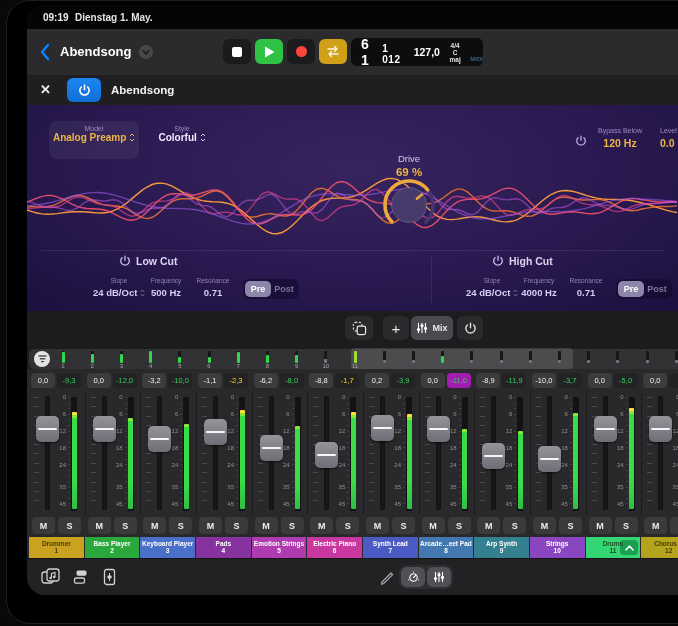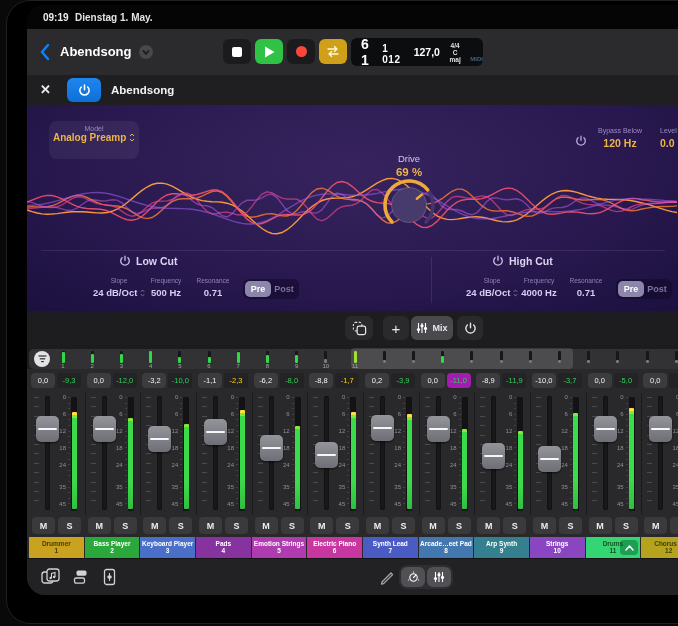--- a/index.html
+++ b/index.html
@@ -134,20 +134,30 @@
       <div class="abs selbox" style="left:22px;top:16px;width:90px;height:38px;">
         <div class="plabel" style="margin-top:4px;">Model</div>
         <div class="pvalue gold" style="font-size:10px;">
           <span>Analog Preamp</span>
           <svg width="6" height="9" viewBox="0 0 6 9" style="display:inline-block;vertical-align:-1px;">
               <polyline points="1,3 3,1 5,3" fill="none" stroke="#ecb546" stroke-width="1"></polyline>
               <polyline points="1,6 3,8 5,6" fill="none" stroke="#ecb546" stroke-width="1"></polyline>
             </svg>
         </div>
       </div>
+      <div class="abs" style="left:118px;top:16px;width:74px;height:38px;">
+        <div class="plabel" style="margin-top:4px;">Style</div>
+        <div class="pvalue" style="font-size:10px;color:#efeafc;">
+          <span>Colorful</span>
+          <svg width="6" height="9" viewBox="0 0 6 9" style="display:inline-block;vertical-align:-1px;">
+              <polyline points="1,3 3,1 5,3" fill="none" stroke="#cfc6ea" stroke-width="1"></polyline>
+              <polyline points="1,6 3,8 5,6" fill="none" stroke="#cfc6ea" stroke-width="1"></polyline>
+            </svg>
+        </div>
+      </div>
 
       <div class="abs" style="left:548px;top:30px;">
         <svg width="12" height="12" viewBox="0 0 14 14">
             <path d="M7 1.2 v5" stroke="#b9abdd" stroke-width="1.5" stroke-linecap="round"></path>
             <path d="M3.6 3.2 a5 5 0 1 0 6.8 0" fill="none" stroke="#b9abdd" stroke-width="1.5" stroke-linecap="round"></path>
           </svg>
       </div>
       <div class="abs" style="left:556px;top:22px;width:74px;">
         <div class="plabel">Bypass Below</div>
         <div class="pvalue gold" style="margin-top:3px;">120 Hz</div>

